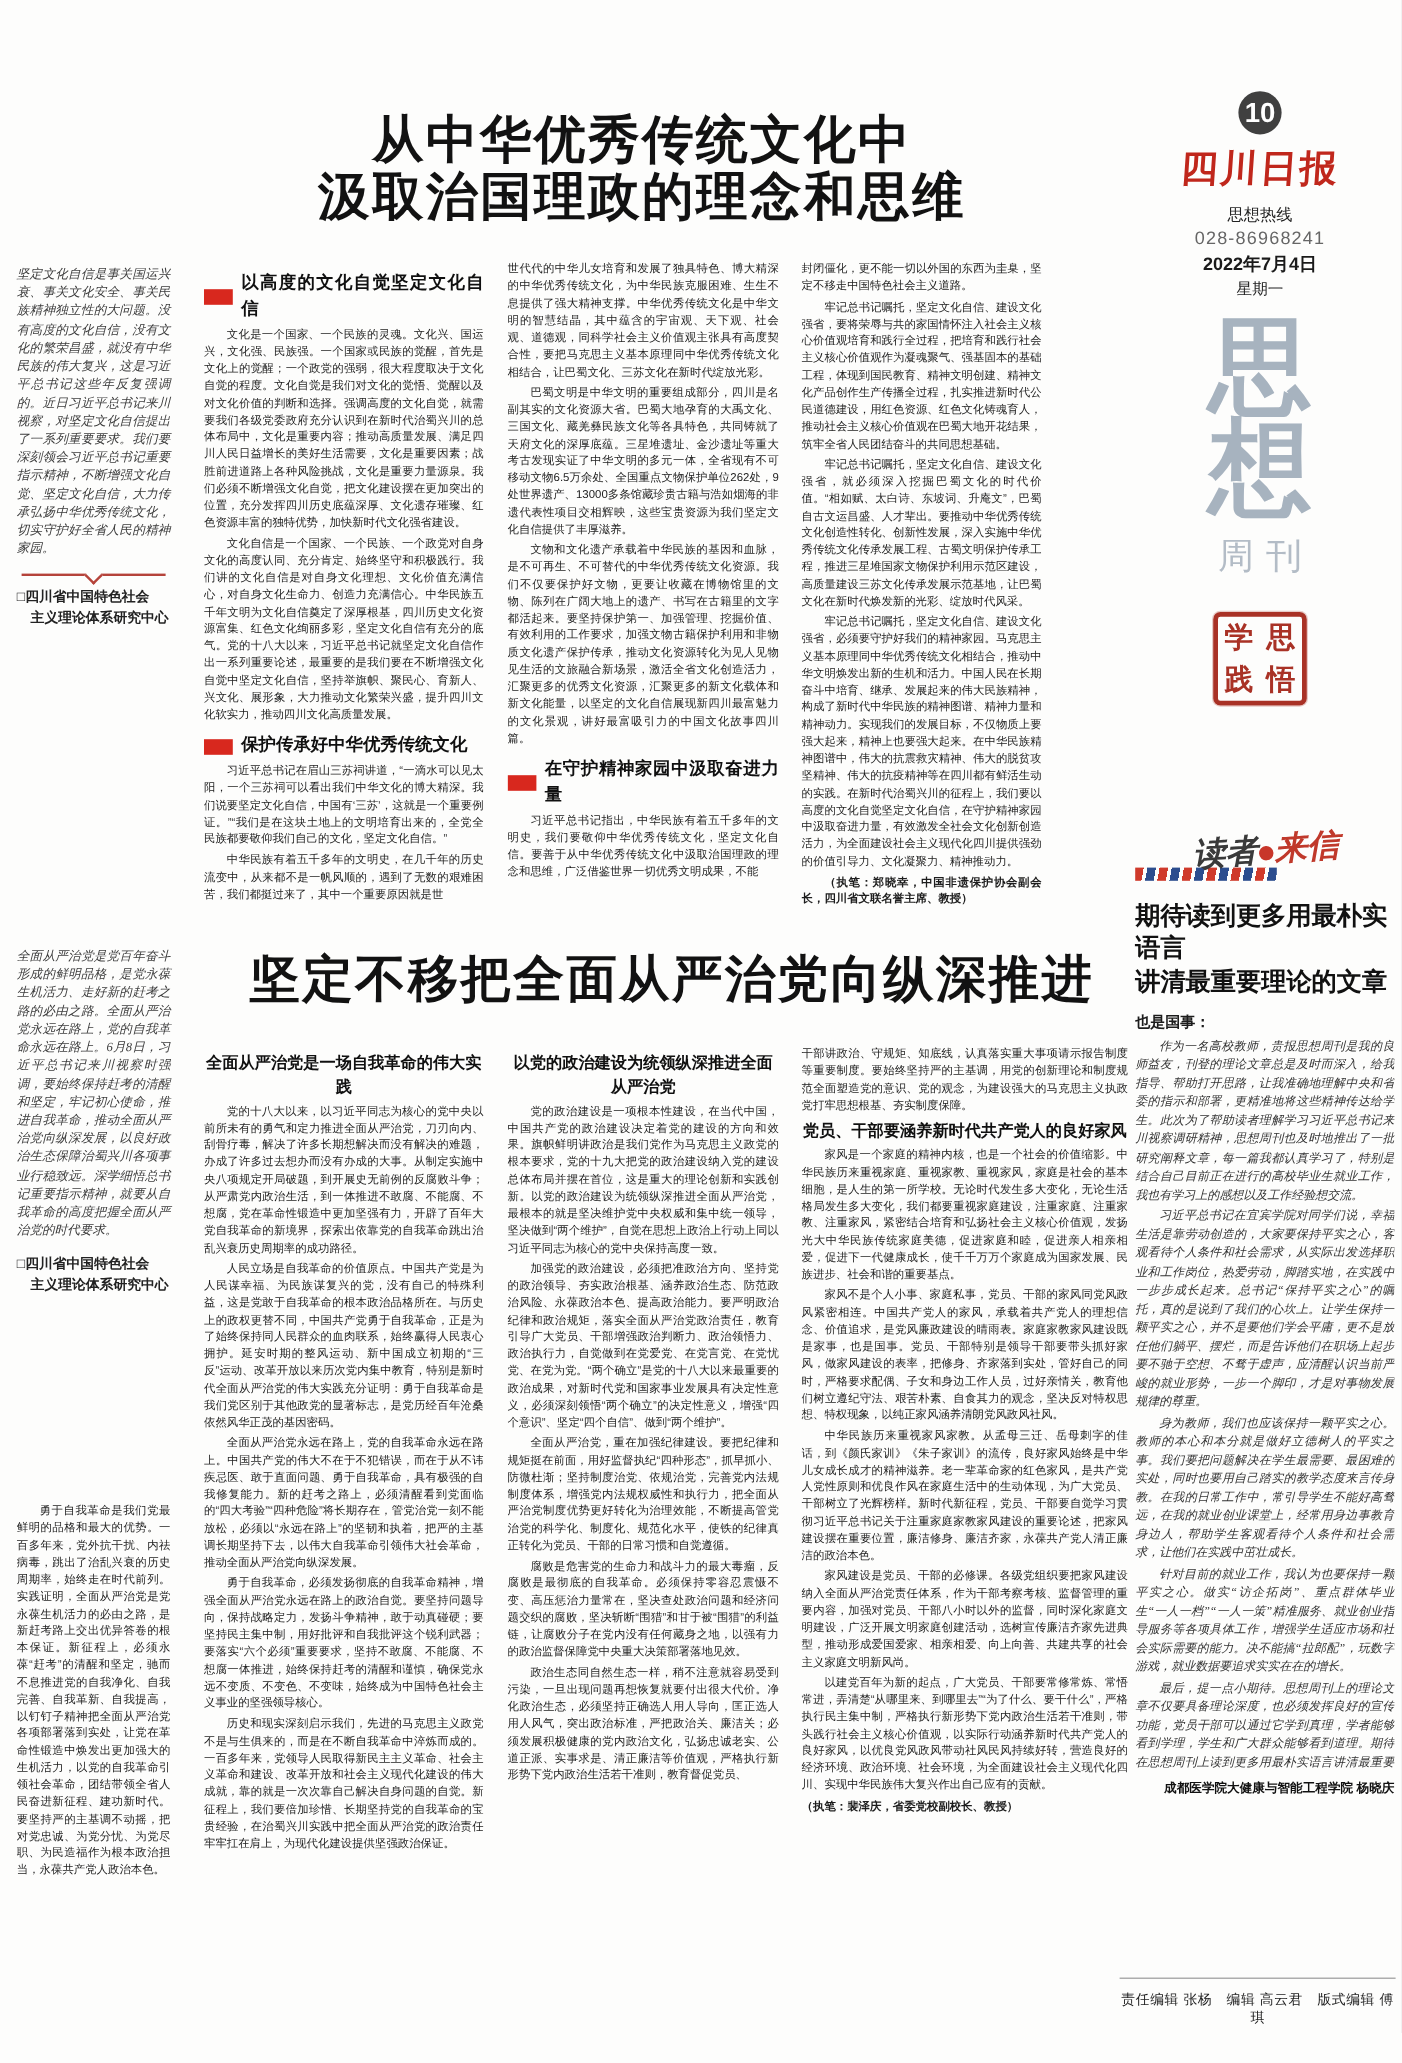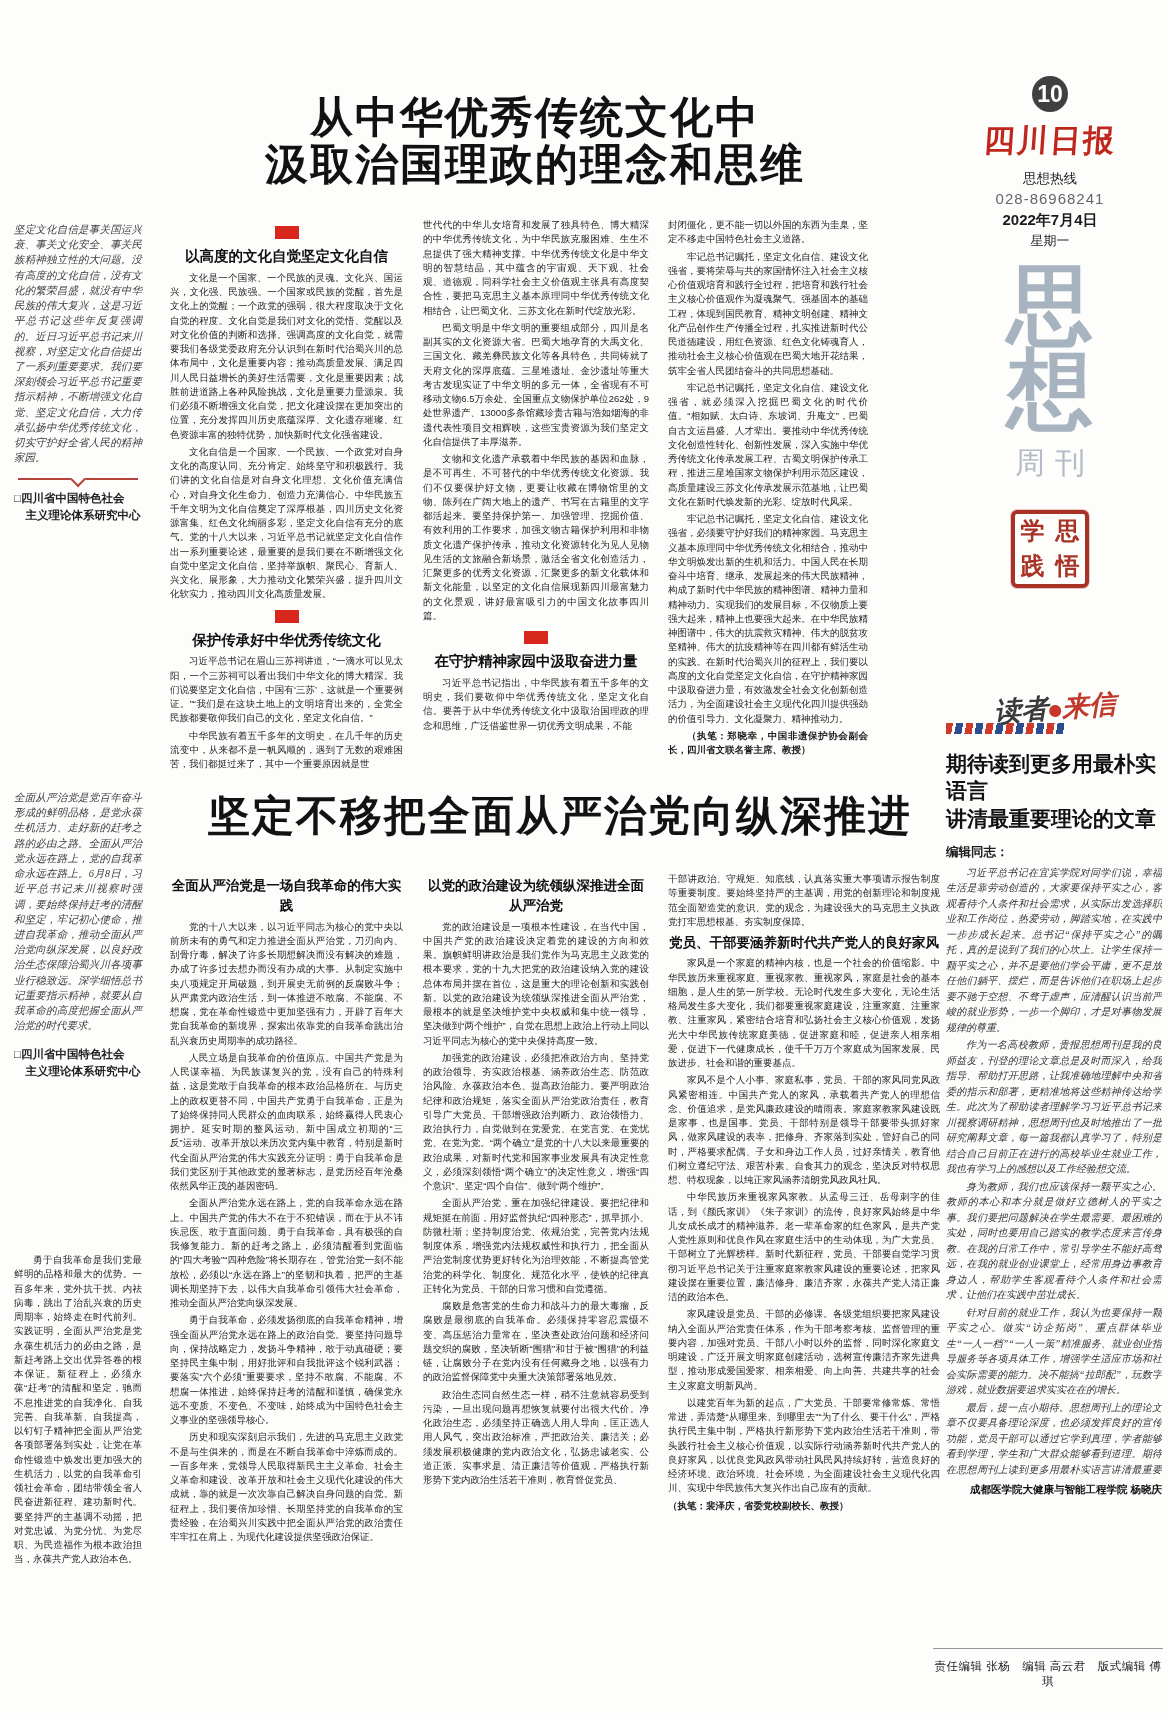--- a/index.html
+++ b/index.html
@@ -78,21 +78,21 @@
   
   .col {
     position:absolute; text-align:justify; font-size:9.5px; line-height:1.5;
     color:#1d1d1d; overflow:hidden;
   }
   .col p, .col div { margin-bottom:3px; }
   .b-para { text-indent:2em; }
   .b-para_cont { text-indent:0; }
   .b-subhead_red {
     display:flex; align-items:center; gap:7px; font-weight:bold; font-size:14.5px;
-    color:#101010; margin:8px 0 9px; text-indent:0;flex-direction:column;
+    color:#101010; margin:8px 0 9px; text-indent:0;
   }
   .b-subhead_red .rb { width:24px; height:13px; background:#d8281e; flex:none; display:inline-block;}
   .b-subhead_plain { font-weight:bold; font-size:13.5px; color:#101010; text-align:center; margin:4px 0 10px;}
   .b-byline { font-weight:bold; text-indent:2em; }
   .b-byline2 { font-weight:bold; }
   
   .letters { position:absolute; left:946px; top:688px; width:216px; }
   .rl-logo { position:relative; height:56px; margin-bottom:6px; }
   .rl-stripes { position:absolute; left:0; bottom:10px; width:118px; height:11px;
     background:repeating-linear-gradient(100deg,#cf3a2b 0 7px,#fdfdfc 7px 10px,#2c4d8e 10px 17px,#fdfdfc 17px 20px);
@@ -232,24 +232,24 @@
     <div class="rl-logo">
       <div class="rl-stripes"></div>
       <div class="rl-text">
         <span class="rl-p1">读者</span><span class="rl-dot"></span><span class="rl-p2">来信</span>
       </div>
     </div>
     <div class="rl-title">
       <div>期待读到更多用最朴实语言</div>
       <div>讲清最重要理论的文章</div>
     </div>
-    <div class="rl-salute">编辑同志：</div>
+    <div class="rl-salute">也是国事：</div>
     <div class="rl-body">
+        <p class="lp">作为一名高校教师，贵报思想周刊是我的良师益友，刊登的理论文章总是及时而深入，给我指导、帮助打开思路，让我准确地理解中央和省委的指示和部署，更精准地将这些精神传达给学生。此次为了帮助读者理解学习习近平总书记来川视察调研精神，思想周刊也及时地推出了一批研究阐释文章，每一篇我都认真学习了，特别是结合自己目前正在进行的高校毕业生就业工作，我也有学习上的感想以及工作经验想交流。</p>
         <p class="lp">习近平总书记在宜宾学院对同学们说，幸福生活是靠劳动创造的，大家要保持平实之心，客观看待个人条件和社会需求，从实际出发选择职业和工作岗位，热爱劳动，脚踏实地，在实践中一步步成长起来。总书记“保持平实之心”的嘱托，真的是说到了我们的心坎上。让学生保持一颗平实之心，并不是要他们学会平庸，更不是放任他们躺平、摆烂，而是告诉他们在职场上起步要不驰于空想、不骛于虚声，应清醒认识当前严峻的就业形势，一步一个脚印，才是对事物发展规律的尊重。</p>
-        <p class="lp">作为一名高校教师，贵报思想周刊是我的良师益友，刊登的理论文章总是及时而深入，给我指导、帮助打开思路，让我准确地理解中央和省委的指示和部署，更精准地将这些精神传达给学生。此次为了帮助读者理解学习习近平总书记来川视察调研精神，思想周刊也及时地推出了一批研究阐释文章，每一篇我都认真学习了，特别是结合自己目前正在进行的高校毕业生就业工作，我也有学习上的感想以及工作经验想交流。</p>
         <p class="lp">身为教师，我们也应该保持一颗平实之心。教师的本心和本分就是做好立德树人的平实之事。我们要把问题解决在学生最需要、最困难的实处，同时也要用自己踏实的教学态度来言传身教。在我的日常工作中，常引导学生不能好高骛远，在我的就业创业课堂上，经常用身边事教育身边人，帮助学生客观看待个人条件和社会需求，让他们在实践中茁壮成长。</p>
         <p class="lp">针对目前的就业工作，我认为也要保持一颗平实之心。做实“访企拓岗”、重点群体毕业生“一人一档”“一人一策”精准服务、就业创业指导服务等各项具体工作，增强学生适应市场和社会实际需要的能力。决不能搞“拉郎配”，玩数字游戏，就业数据要追求实实在在的增长。</p>
         <p class="lp">最后，提一点小期待。思想周刊上的理论文章不仅要具备理论深度，也必须发挥良好的宣传功能，党员干部可以通过它学到真理，学者能够看到学理，学生和广大群众能够看到道理。期待在思想周刊上读到更多用最朴实语言讲清最重要理论的文章。祝思想周刊越办越好。</p>
       </div>
     <div class="rl-sign">成都医学院大健康与智能工程学院 杨晓庆</div>
   </div>
 
   <div class="credits">责任编辑 张杨　编辑 高云君　版式编辑 傅琪</div>
 
 </div>

